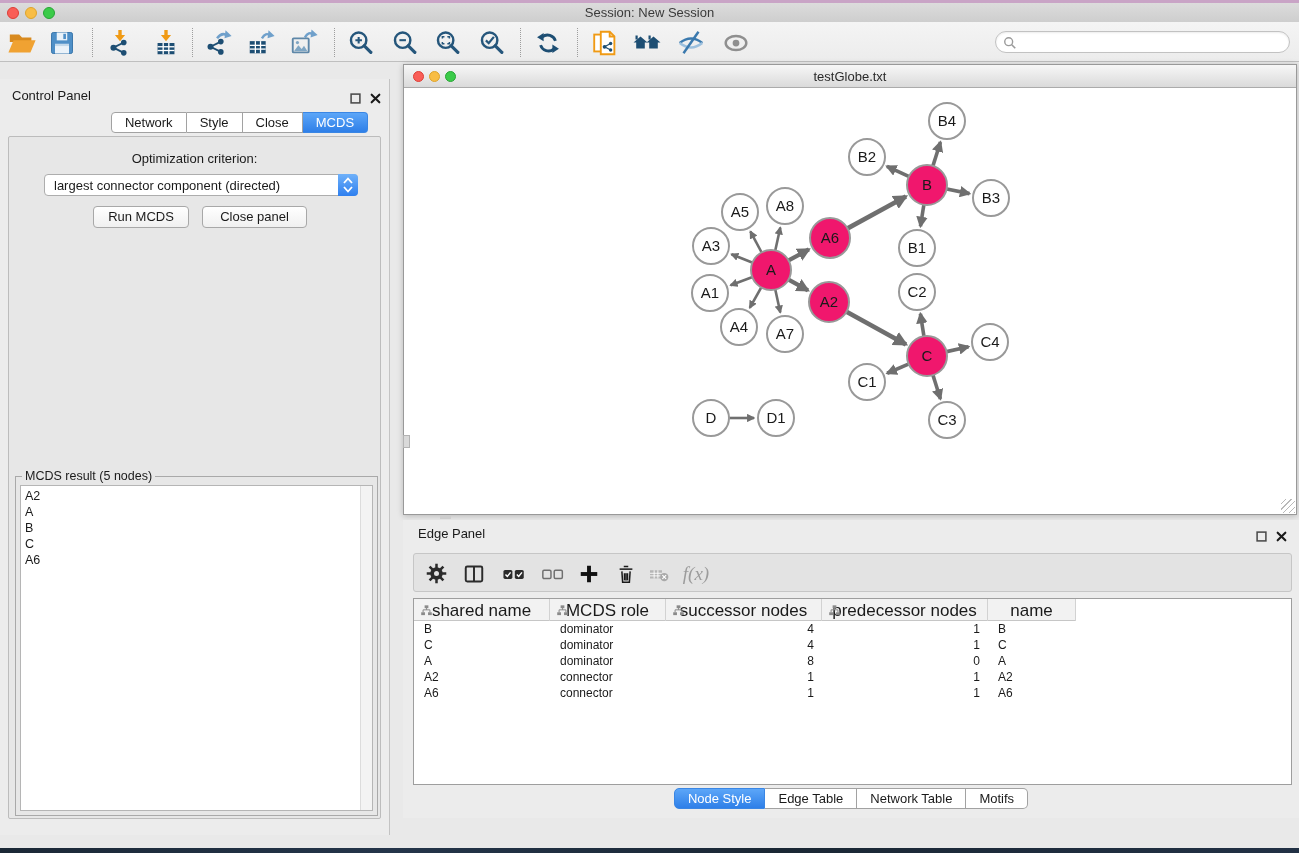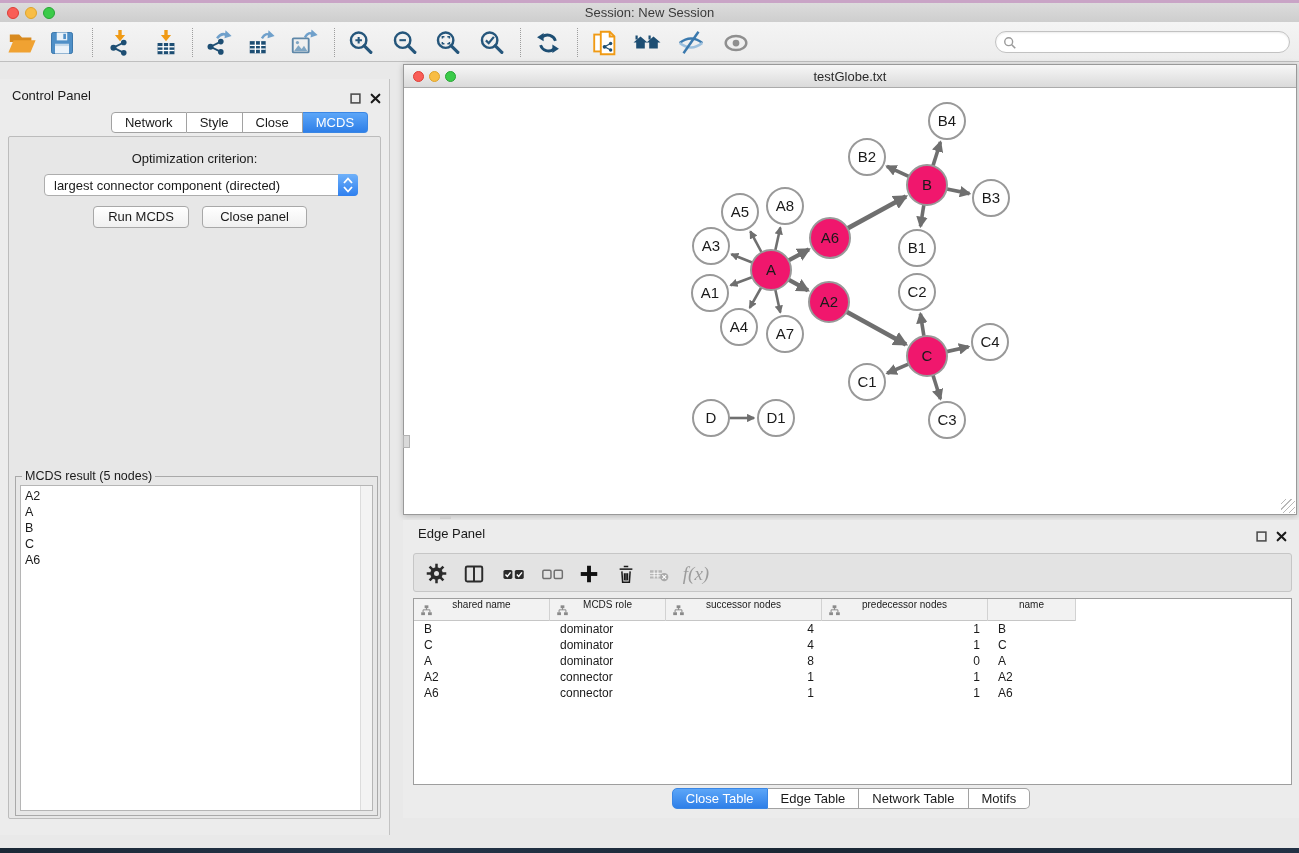--- a/index.html
+++ b/index.html
@@ -76,22 +76,22 @@
   
   .table-panel { position:absolute; left:403px; top:458px; width:896px; height:298px; background:#ECECEC; }
   .tp-title { position:absolute; left:15px; top:6px; font-size:13px; }
   .tp-icons { position:absolute; right:12px; top:8px; display:flex; gap:9px; align-items:center; }
   .toolstrip { position:absolute; left:10px; top:33px; right:7px; height:39px; background:#E3E3E3;
     border:1px solid #C6C6C6; border-radius:3px; }
   .tool { position:absolute; top:6px; width:27px; height:27px; display:flex; align-items:center; justify-content:center; }
   .fx { font-family:"Liberation Serif","DejaVu Serif",serif; font-style:italic; font-size:19px; color:#9C9C9C;text-align:center; }
   .dtable { position:absolute; left:10px; top:78px; right:7px; height:187px; background:#fff; border:1px solid #9E9E9E; overflow:hidden; }
   .thead { display:flex; width:662px; height:22px; background:#F2F2F2; border-bottom:1px solid #C6C6C6; }
-  .th { position:relative; height:22px; display:flex; align-items:flex-start; justify-content:center;
-    font-size:10px; border-right:1px solid #D2D2D2; }
+  .th { position:relative; height:22px; display:flex; align-items:flex-end; justify-content:center;
+    font-size:17px; border-right:1px solid #D2D2D2; }
   .th svg { position:absolute; left:7px; top:6px; }
   .trow { display:flex; width:662px; height:16px; }
   .td { font-size:12px; line-height:16px; white-space:nowrap; overflow:hidden; }
   .td.al { padding-left:10px; text-align:left; }
   .td.ar { padding-right:8px; text-align:right; }
   .table-tabs { position:absolute; left:0; right:0; top:268px; display:flex; justify-content:center; }
   .table-tabs .seg { border-radius:0; }
   .table-tabs .seg:first-child { border-radius:5px 0 0 5px; }
   .table-tabs .seg:last-child { border-radius:0 5px 5px 0; }
 
@@ -578,21 +578,21 @@
             <div class="trow">
               <div class="td al" style="width: 136px;">A6</div>
               <div class="td al" style="width: 116px;">connector</div>
               <div class="td ar" style="width: 156px;">1</div>
               <div class="td ar" style="width: 166px;">1</div>
               <div class="td al" style="width: 88px;">A6</div>
             </div>
           </div>
       </div>
       <div class="table-tabs" id="table-tabs">
-          <div class="seg sel">Close Table</div>
+          <div class="seg sel">Node Style</div>
           <div class="seg">Edge Table</div>
           <div class="seg">Network Table</div>
           <div class="seg">Motifs</div>
         </div>
     </div>
   </div>
 
 
   <div class="bottom-strip"></div>
 </div>

